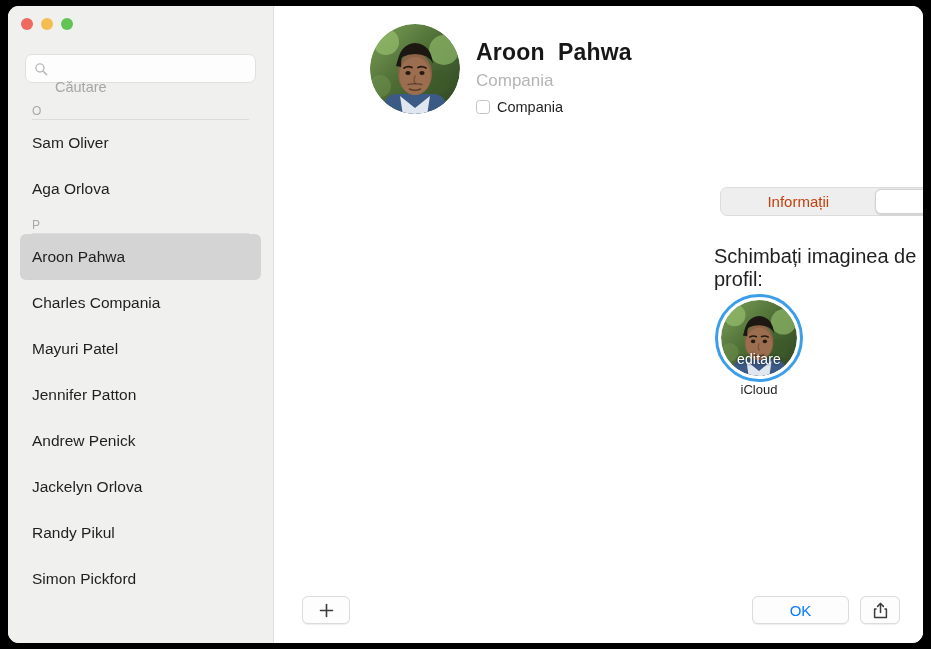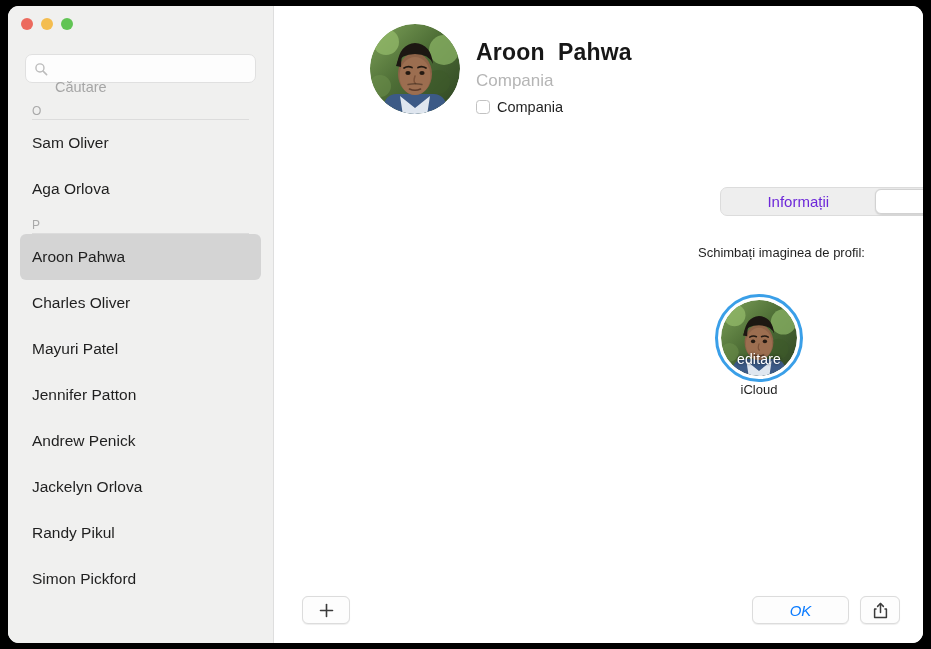--- a/index.html
+++ b/index.html
@@ -198,35 +198,35 @@
     display: flex;
     box-sizing: border-box;
     padding: 1px;
   }
   .segment {
     flex: 1 1 50%;
     display: flex;
     align-items: center;
     justify-content: center;
     font-size: 15px;
-    color: #6d28d9;
+    color: #c2410c;
     border-radius: 6px;
     box-sizing: border-box;
   }
   .segment.active {
     background: #ffffff;
     border: 1px solid #d2d2d2;
     box-shadow: 0 0.5px 1.5px rgba(0,0,0,0.12);
   }
 
   #change-picture-label {
     position: absolute;
-    left: 424px;
+    left: 440px;
     top: 239px;
-    font-size: 13px;
+    font-size: 20px;
     color: #1f1f1f;
   }
 
   #picture-option {
     position: absolute;
     left: 437px;
     top: 288px;
     width: 96px;
     text-align: center;
   }
@@ -295,21 +295,20 @@
     background: #fdfdfd;
     border: 1px solid #dcdcdc;
     border-radius: 6px;
     display: flex;
     align-items: center;
     justify-content: center;
     font-size: 15px;
     color: #0a7bff;
     box-shadow: 0 0.5px 1px rgba(0,0,0,0.07);
     box-sizing: border-box;
-    font-style: italic;
   }
   #share-button {
     width: 40px;
     height: 28px;
     background: #fdfdfd;
     border: 1px solid #dcdcdc;
     border-radius: 6px;
     display: flex;
     align-items: center;
     justify-content: center;
@@ -346,21 +345,21 @@
         </div>
         <div class="contact-row">
           <span>Aga Orlova</span>
         </div>
         <div class="section-header">P</div>
         <div class="section-rule"></div>
         <div class="contact-row selected">
           <span>Aroon Pahwa</span>
         </div>
         <div class="contact-row">
-          <span>Charles Oliver</span>
+          <span>Charles Compania</span>
         </div>
         <div class="contact-row">
           <span>Mayuri Patel</span>
         </div>
         <div class="contact-row">
           <span>Jennifer Patton</span>
         </div>
         <div class="contact-row">
           <span>Andrew Penick</span>
         </div>

